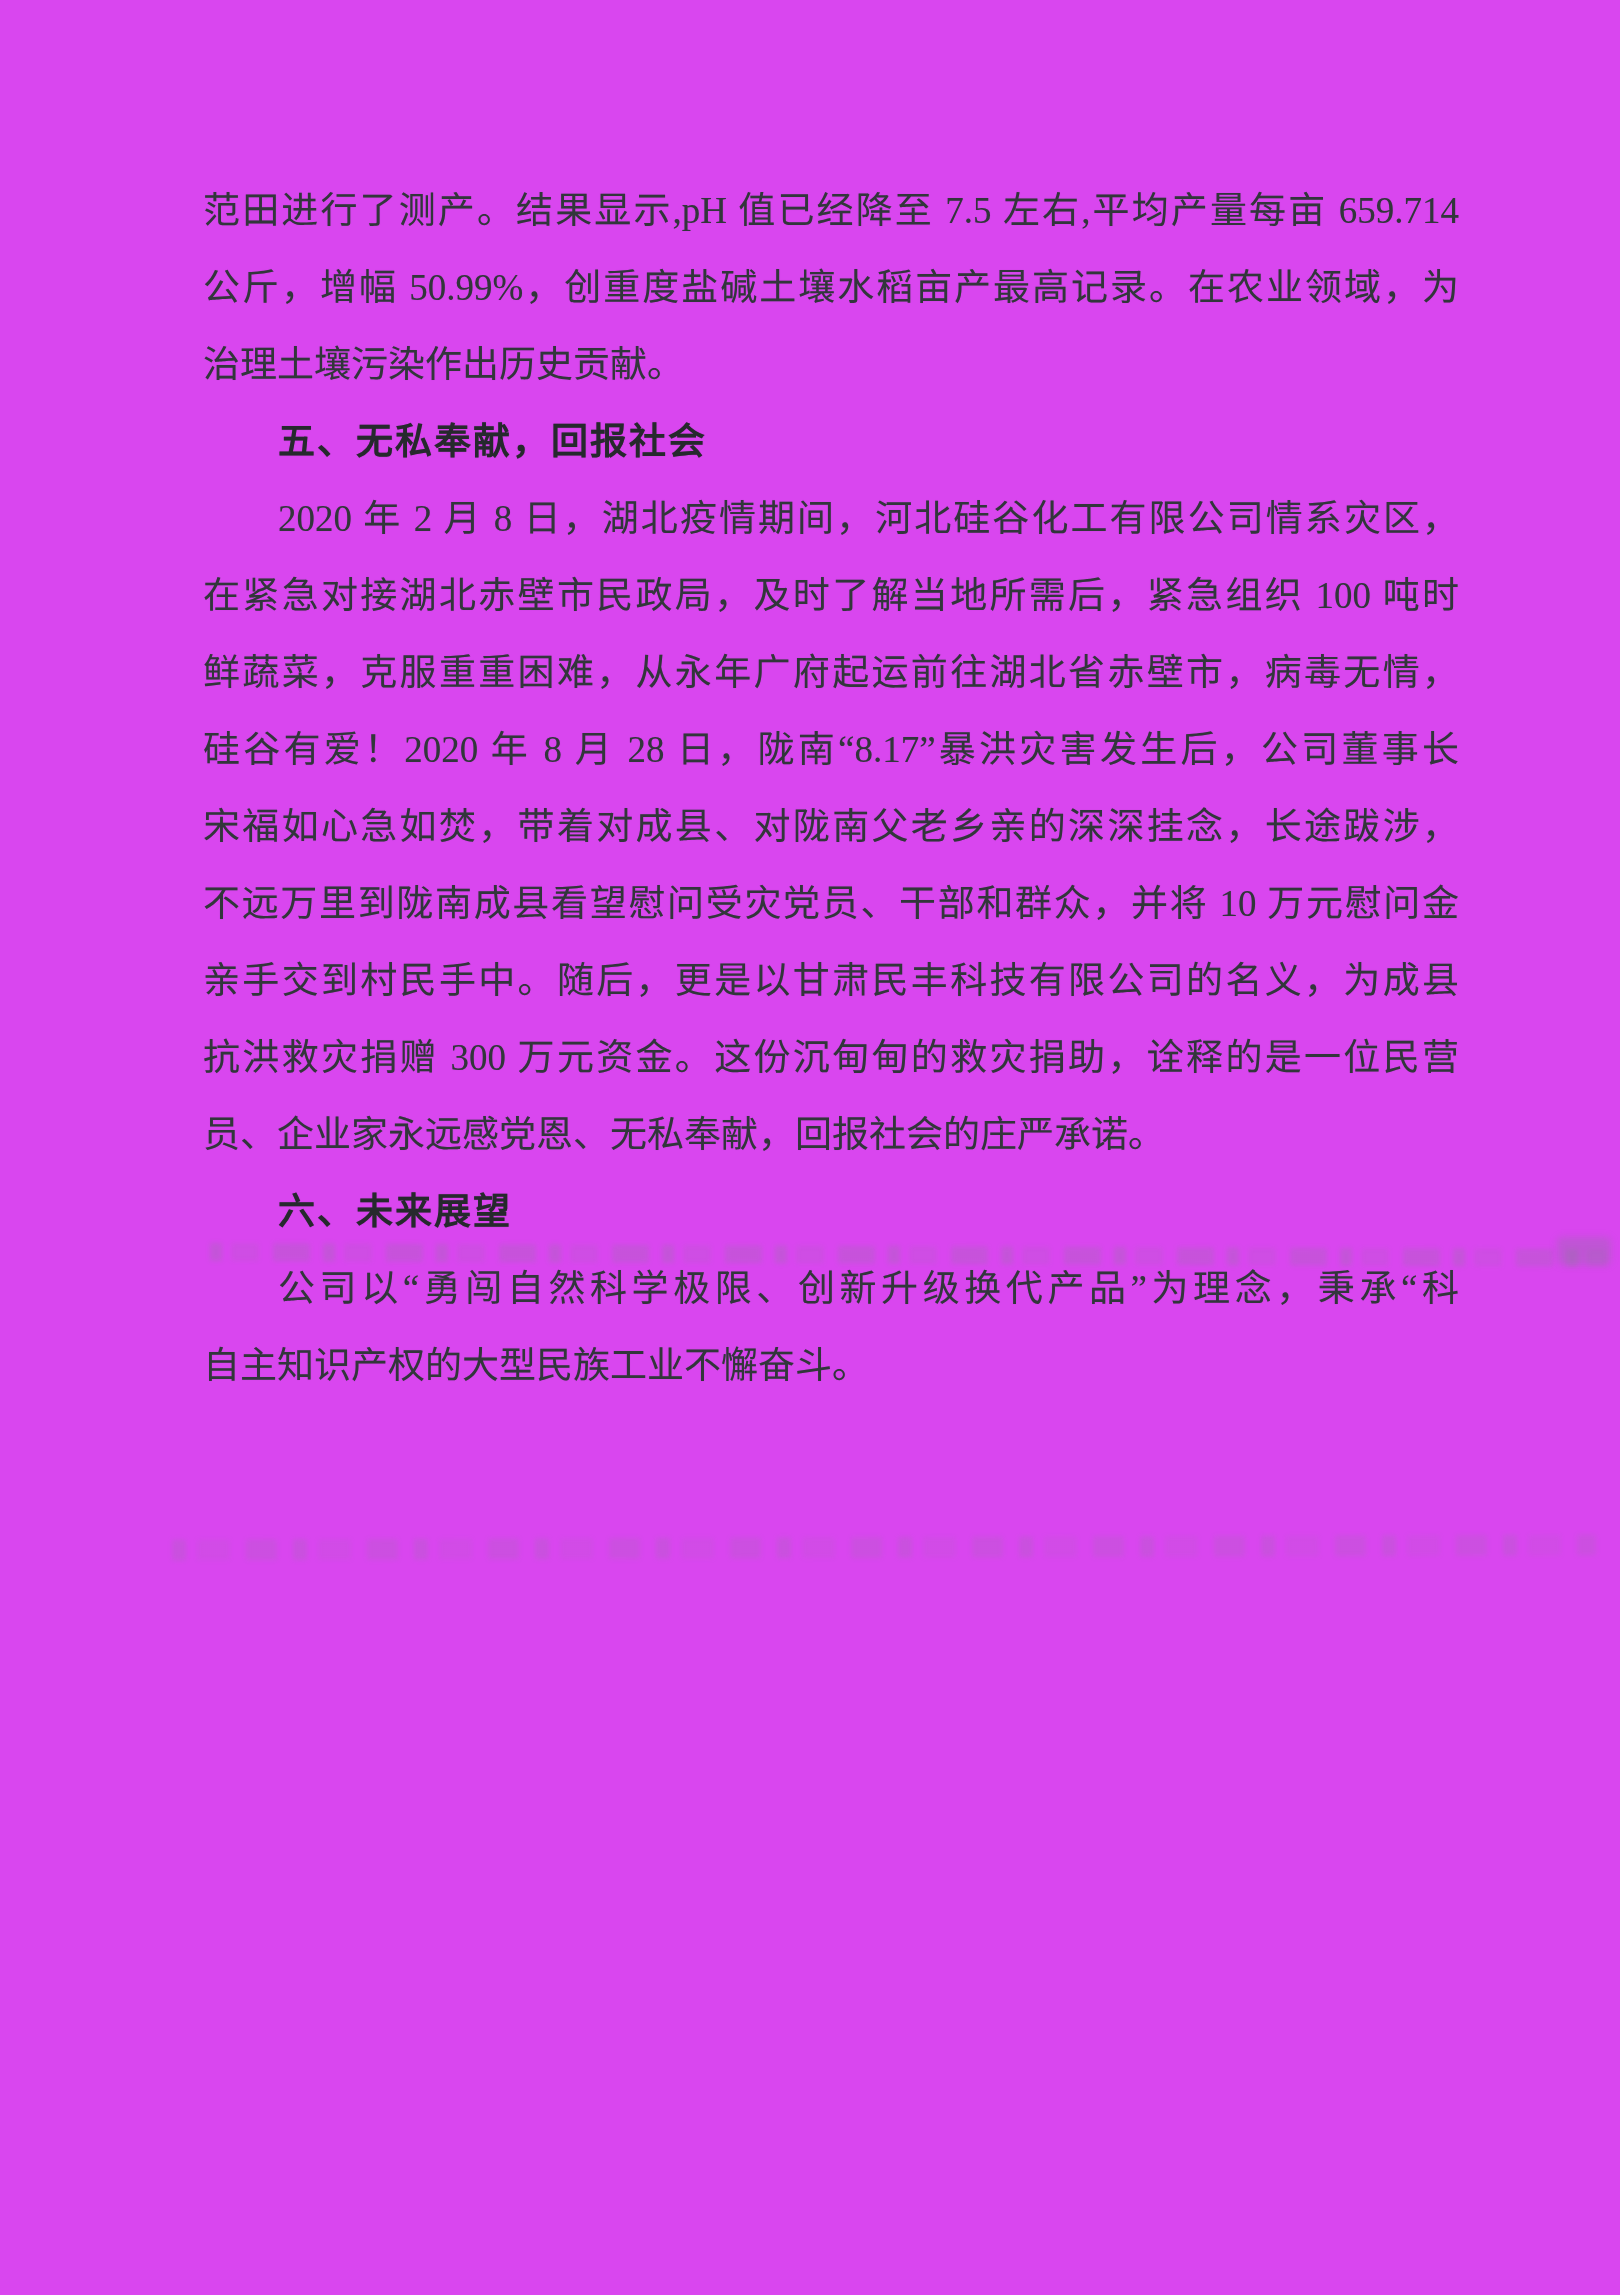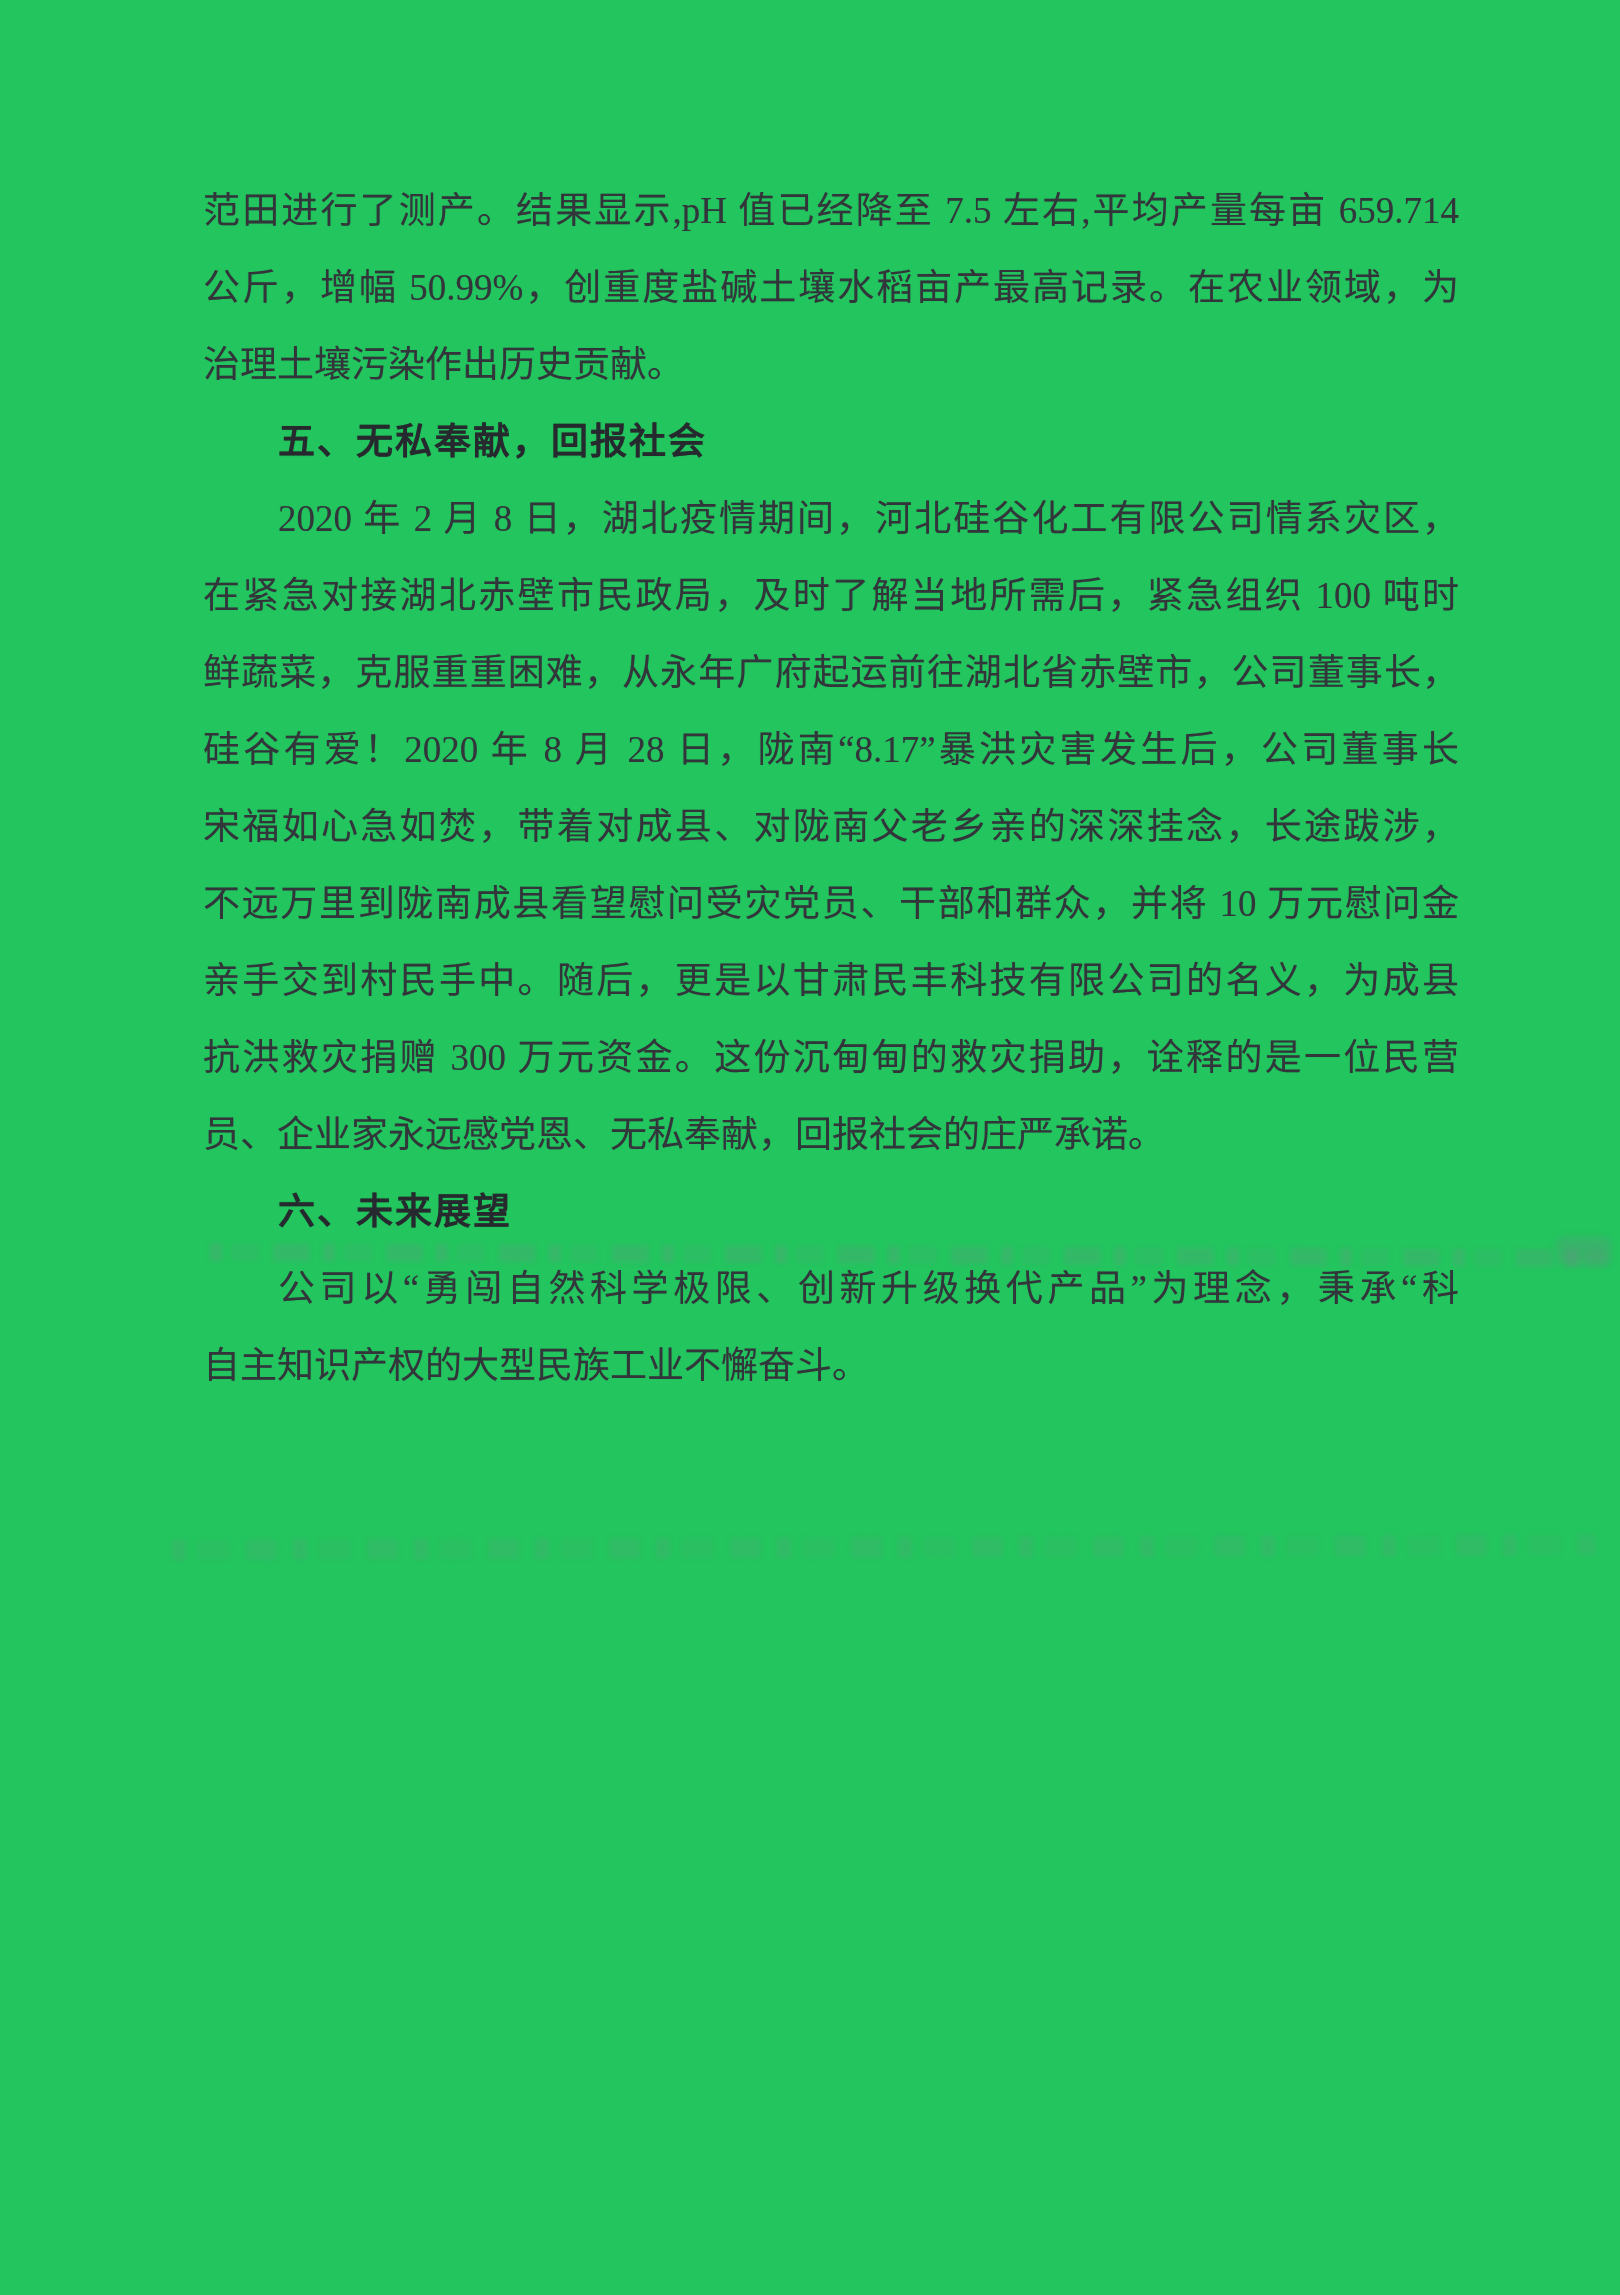--- a/index.html
+++ b/index.html
@@ -81,29 +81,29 @@
       rgba(125,132,140,0.14) 25px 58px, rgba(125,132,140,0) 58px 74px,
       rgba(125,132,140,0.24) 74px 105px, rgba(125,132,140,0) 105px 121px);
     filter: blur(2.6px);
     transform: rotate(-0.2deg);
     opacity: 0.6;
   }
 </style>
 </head>
 <body>
 
-<div class="page" style="background: #22c55e; color: rgb(50, 54, 59);">
+<div class="page" style="background: #d946ef; color: rgb(50, 54, 59);">
   <main class="text-block">
       <div class="line justify">范田进行了测产。结果显示,pH 值已经降至 7.5 左右,平均产量每亩 659.714</div>
       <div class="line justify">公斤，增幅 50.99%，创重度盐碱土壤水稻亩产最高记录。在农业领域，为</div>
       <div class="line">治理土壤污染作出历史贡献。</div>
       <div class="line heading indent">五、无私奉献，回报社会</div>
       <div class="line justify indent">2020 年 2 月 8 日，湖北疫情期间，河北硅谷化工有限公司情系灾区，</div>
       <div class="line justify">在紧急对接湖北赤壁市民政局，及时了解当地所需后，紧急组织 100 吨时</div>
-      <div class="line justify">鲜蔬菜，克服重重困难，从永年广府起运前往湖北省赤壁市，公司董事长，</div>
+      <div class="line justify">鲜蔬菜，克服重重困难，从永年广府起运前往湖北省赤壁市，病毒无情，</div>
       <div class="line justify">硅谷有爱！2020 年 8 月 28 日，陇南“8.17”暴洪灾害发生后，公司董事长</div>
       <div class="line justify">宋福如心急如焚，带着对成县、对陇南父老乡亲的深深挂念，长途跋涉，</div>
       <div class="line justify">不远万里到陇南成县看望慰问受灾党员、干部和群众，并将 10 万元慰问金</div>
       <div class="line justify">亲手交到村民手中。随后，更是以甘肃民丰科技有限公司的名义，为成县</div>
       <div class="line justify">抗洪救灾捐赠 300 万元资金。这份沉甸甸的救灾捐助，诠释的是一位民营</div>
       <div class="line">员、企业家永远感党恩、无私奉献，回报社会的庄严承诺。</div>
       <div class="line heading indent">六、未来展望</div>
       <div class="line justify indent">公司以“勇闯自然科学极限、创新升级换代产品”为理念，秉承“科</div>
       <div class="line">自主知识产权的大型民族工业不懈奋斗。</div>
     </main>

